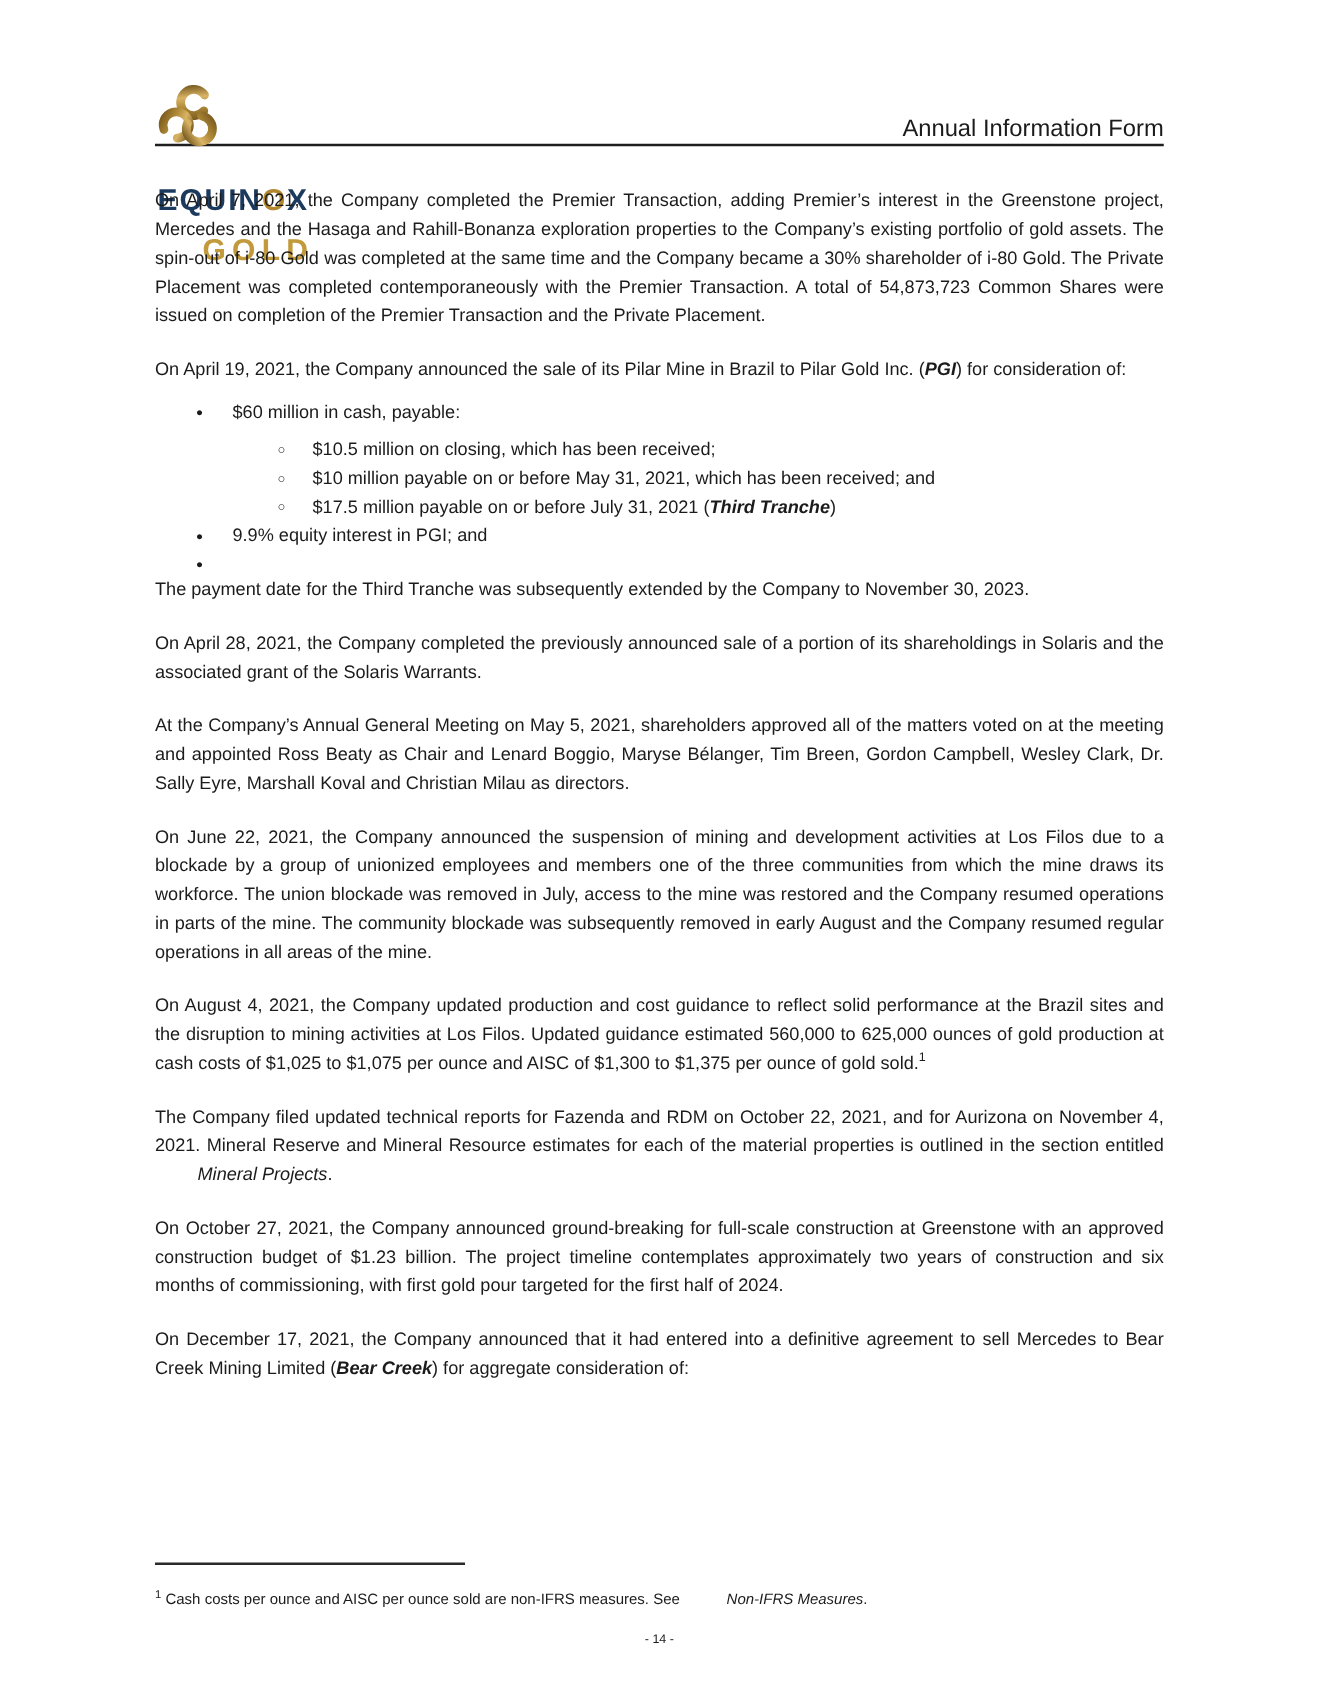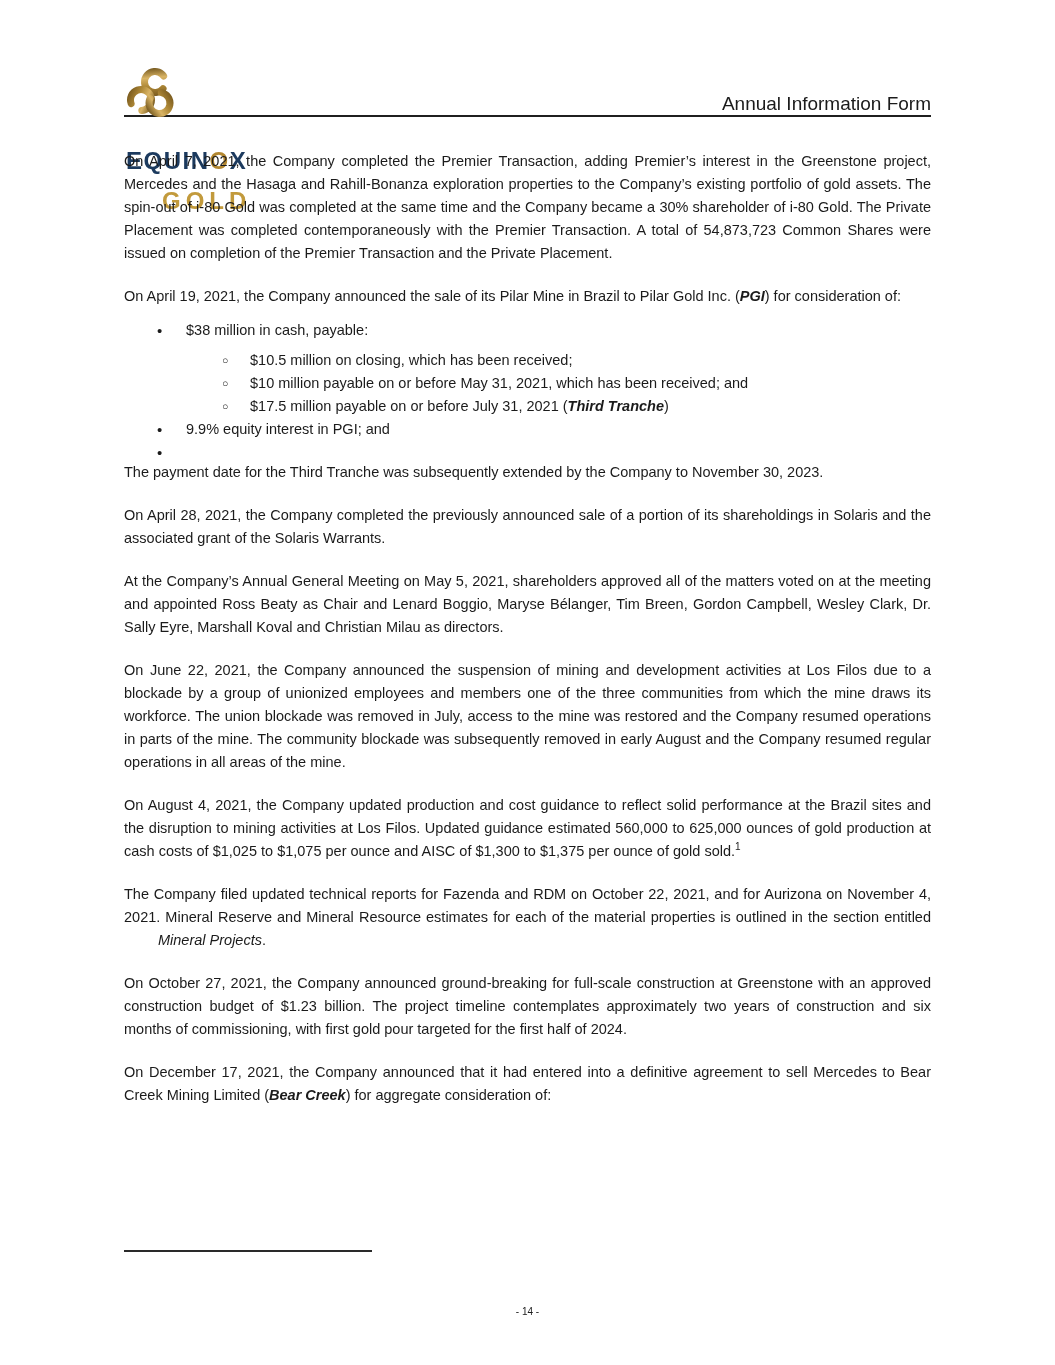--- a/index.html
+++ b/index.html
@@ -100,21 +100,21 @@
 
   <div class="main">
 
     <p class="para">On April 7, 2021, the Company completed the Premier Transaction, adding Premier’s interest in the Greenstone project, Mercedes and the Hasaga and Rahill-Bonanza exploration properties to the Company’s existing portfolio of gold assets. The spin-out of i-80 Gold was completed at the same time and the Company became a 30% shareholder of i-80 Gold.  The Private Placement was completed contemporaneously with the Premier Transaction. A total of 54,873,723 Common Shares were issued on completion of the Premier Transaction and the Private Placement.</p>
 
     <p class="para tight"><span>On April 19, 2021, the Company announced the sale of its Pilar Mine in Brazil to Pilar Gold Inc. (</span><span class="bi">PGI</span><span>) for consideration of:</span></p>
 
     <div class="list">
       <div class="li l1">
         <span class="marker">•</span>
-        <span>$38 million in cash, payable:</span>
+        <span>$60 million in cash, payable:</span>
       </div>
       <div class="sublist">
         <div class="li l2">
           <span class="marker">○</span>
           <span>$10.5 million on closing, which has been received;</span>
         </div>
         <div class="li l2">
           <span class="marker">○</span>
           <span>$10 million payable on or before May 31, 2021, which has been received; and</span>
         </div>
@@ -145,16 +145,17 @@
     <p class="para"><span>The Company filed updated technical reports for Fazenda and RDM on October 22, 2021, and for Aurizona on November 4, 2021. Mineral Reserve and Mineral Resource estimates for each of the material properties is outlined in the section entitled </span><span class="it">Mineral Projects</span><span>.</span></p>
 
     <p class="para">On October 27, 2021, the Company announced ground-breaking for full-scale construction at Greenstone with an approved construction budget of $1.23 billion. The project timeline contemplates approximately two years of construction and six months of commissioning, with first gold pour targeted for the first half of 2024.</p>
 
     <p class="para"><span>On December 17, 2021, the Company announced that it had entered into a definitive agreement to sell Mercedes to Bear Creek Mining Limited (</span><span class="bi">Bear Creek</span><span>) for aggregate consideration of:</span></p>
 
   </div>
 
   <div class="footnote-rule"></div>
 
+  <p class="footnote"><sup>1</sup> <span>Cash costs per ounce and AISC per ounce sold are non-IFRS measures. See </span><span class="it">Non-IFRS Measures</span><span>.</span></p>
 
   <div class="page-number">- 14 -</div>
 
 </div>
 
 </body></html>

